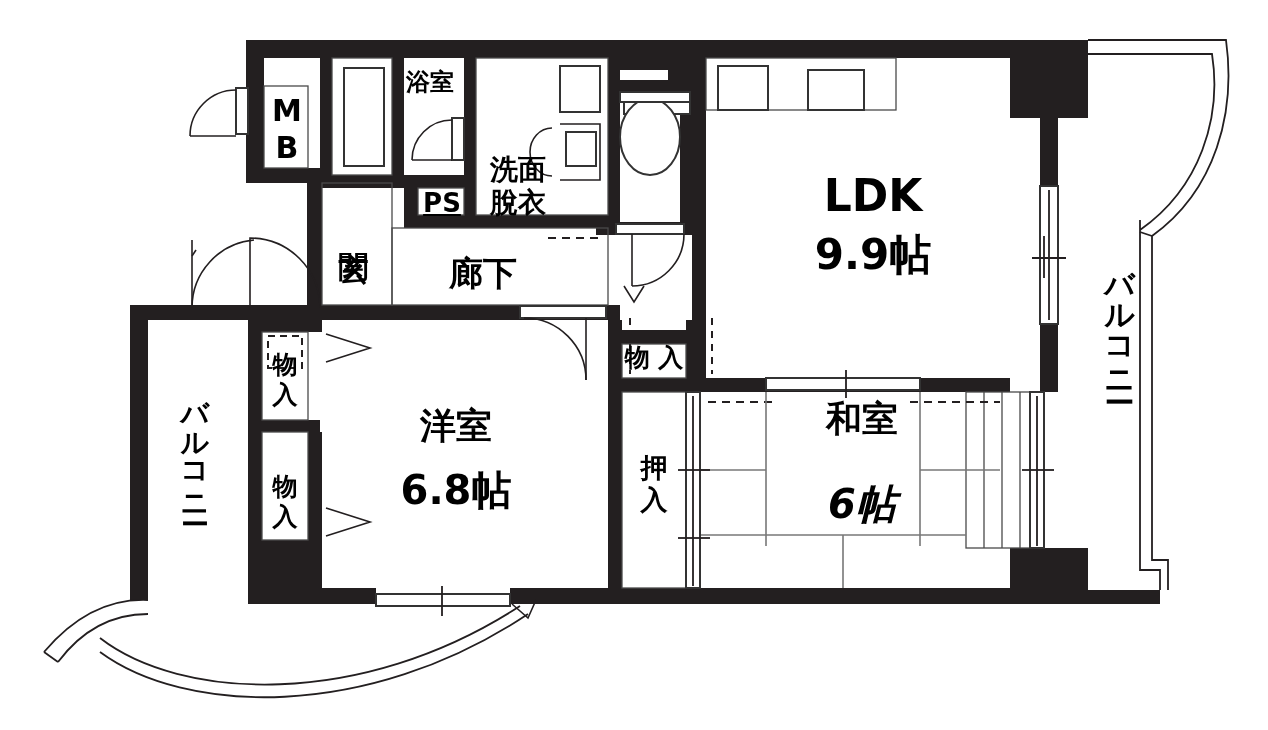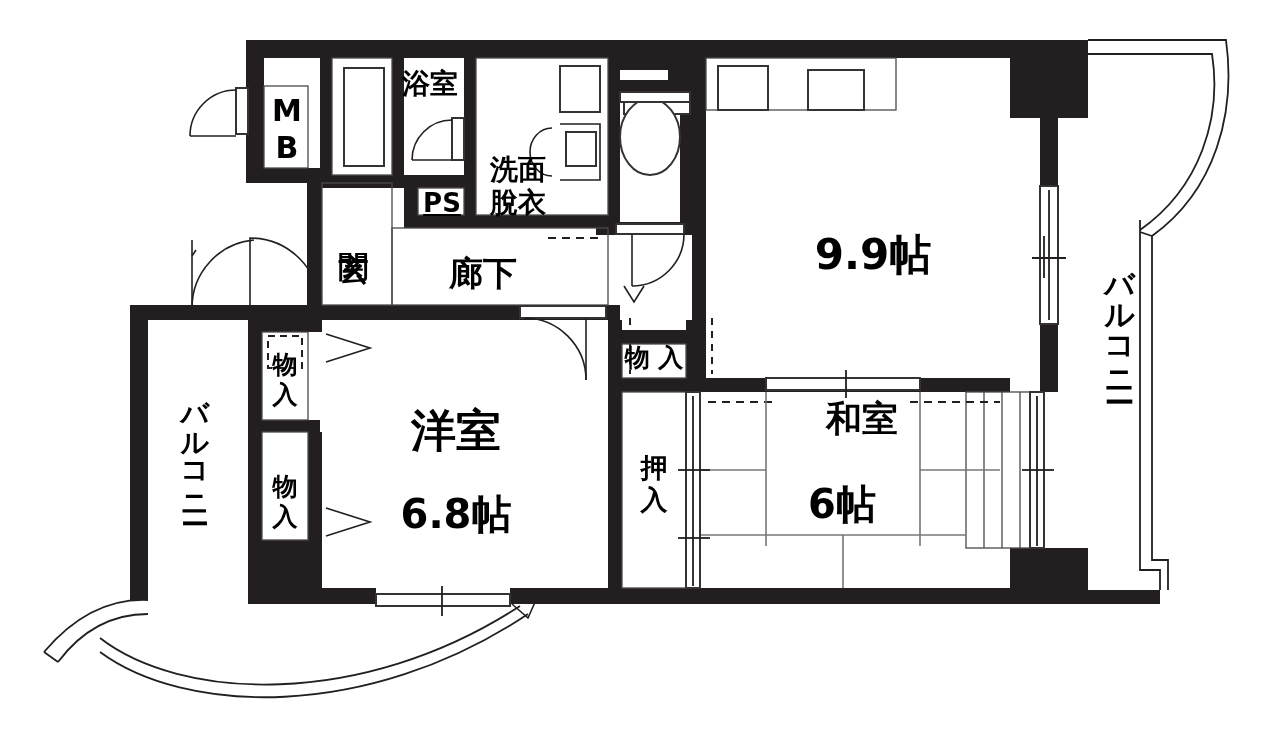--- a/index.html
+++ b/index.html
@@ -254,33 +254,34 @@
       <path class="outline" d="M44,652 L58,662"></path>
     </g>
 
     <g>
       <path class="outline" d="M100,638 C180,700 360,710 520,606"></path>
       <path class="outline" d="M100,652 C184,714 366,722 528,614"></path>
     </g>
 
   </svg>
 
+  <div class="lbl ctr" style="left:873px; top:174px; font-size:44px;">LDK</div>
   <div class="lbl ctr" style="left:873px; top:234px; font-size:42px;">9.9帖</div>
 
   <div class="lbl ctr" style="left:862px; top:401px; font-size:36px;">和室</div>
-  <div class="lbl ctr" style="left:842px; top:484px; font-size:40px;">6帖</div>
-
-  <div class="lbl ctr" style="left:456px; top:408px; font-size:45px;text-align:center;">洋室</div>
-  <div class="lbl ctr" style="left:456px; top:470px; font-size:40px;margin-top:24px;">6.8帖</div>
+  <div class="lbl ctr" style="left:862px; top:484px; font-size:40px;font-style:italic;">6帖</div>
+
+  <div class="lbl ctr" style="left:456px; top:408px; font-size:36px;text-align:center;">洋室</div>
+  <div class="lbl ctr" style="left:456px; top:470px; font-size:40px;">6.8帖</div>
 
   <div class="lbl vert" style="left:338px; top:228px; font-size:30px;">玄関</div>
 
   <div class="lbl ctr" style="left:483px; top:256px; font-size:34px;">廊下</div>
 
-  <div class="lbl ctr" style="left:430px; top:70px; font-size:28px;">浴室</div>
+  <div class="lbl ctr" style="left:430px; top:70px; font-size:24px;">浴室</div>
 
   <div class="lbl ctr" style="left:518px; top:130px; font-size:28px; line-height:1.18;margin-top:23px;">洗面
 脫衣</div>
 
   <div class="lbl ctr" style="left:442px; top:190px; font-size:26px;text-decoration:underline;">PS</div>
 
   <div class="lbl ctr" style="left:287px; top:93px; font-size:30px; line-height:1.22;">M
 B</div>
 
   <div class="lbl ctr" style="left:285px; top:350px; font-size:25px; line-height:1.18;">物

